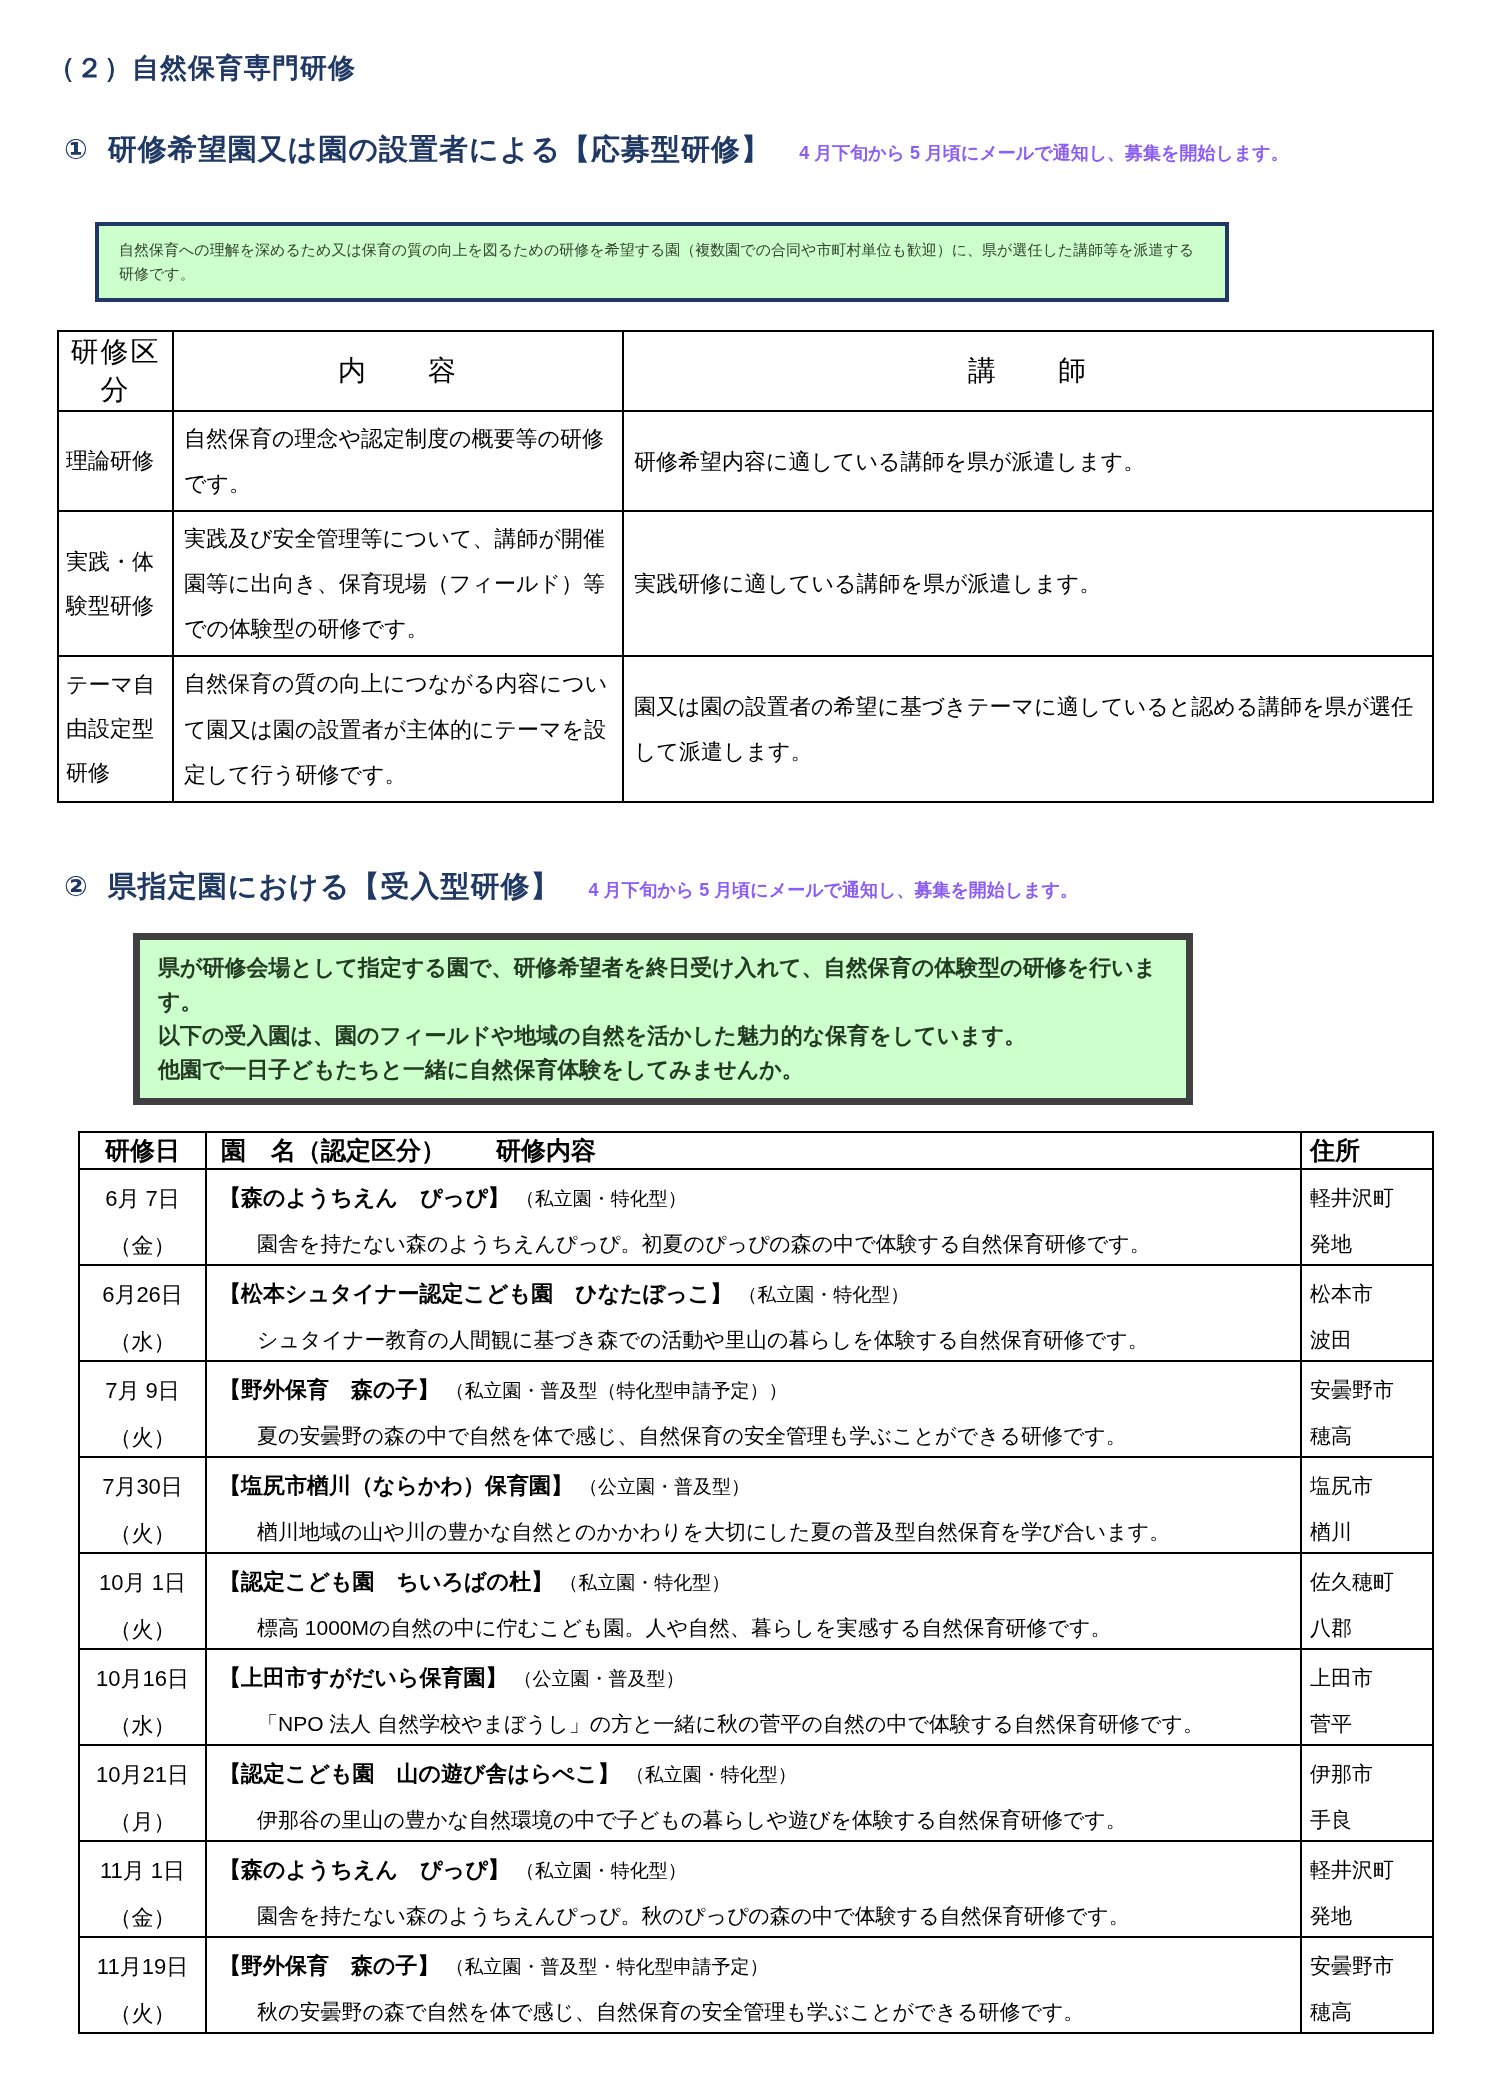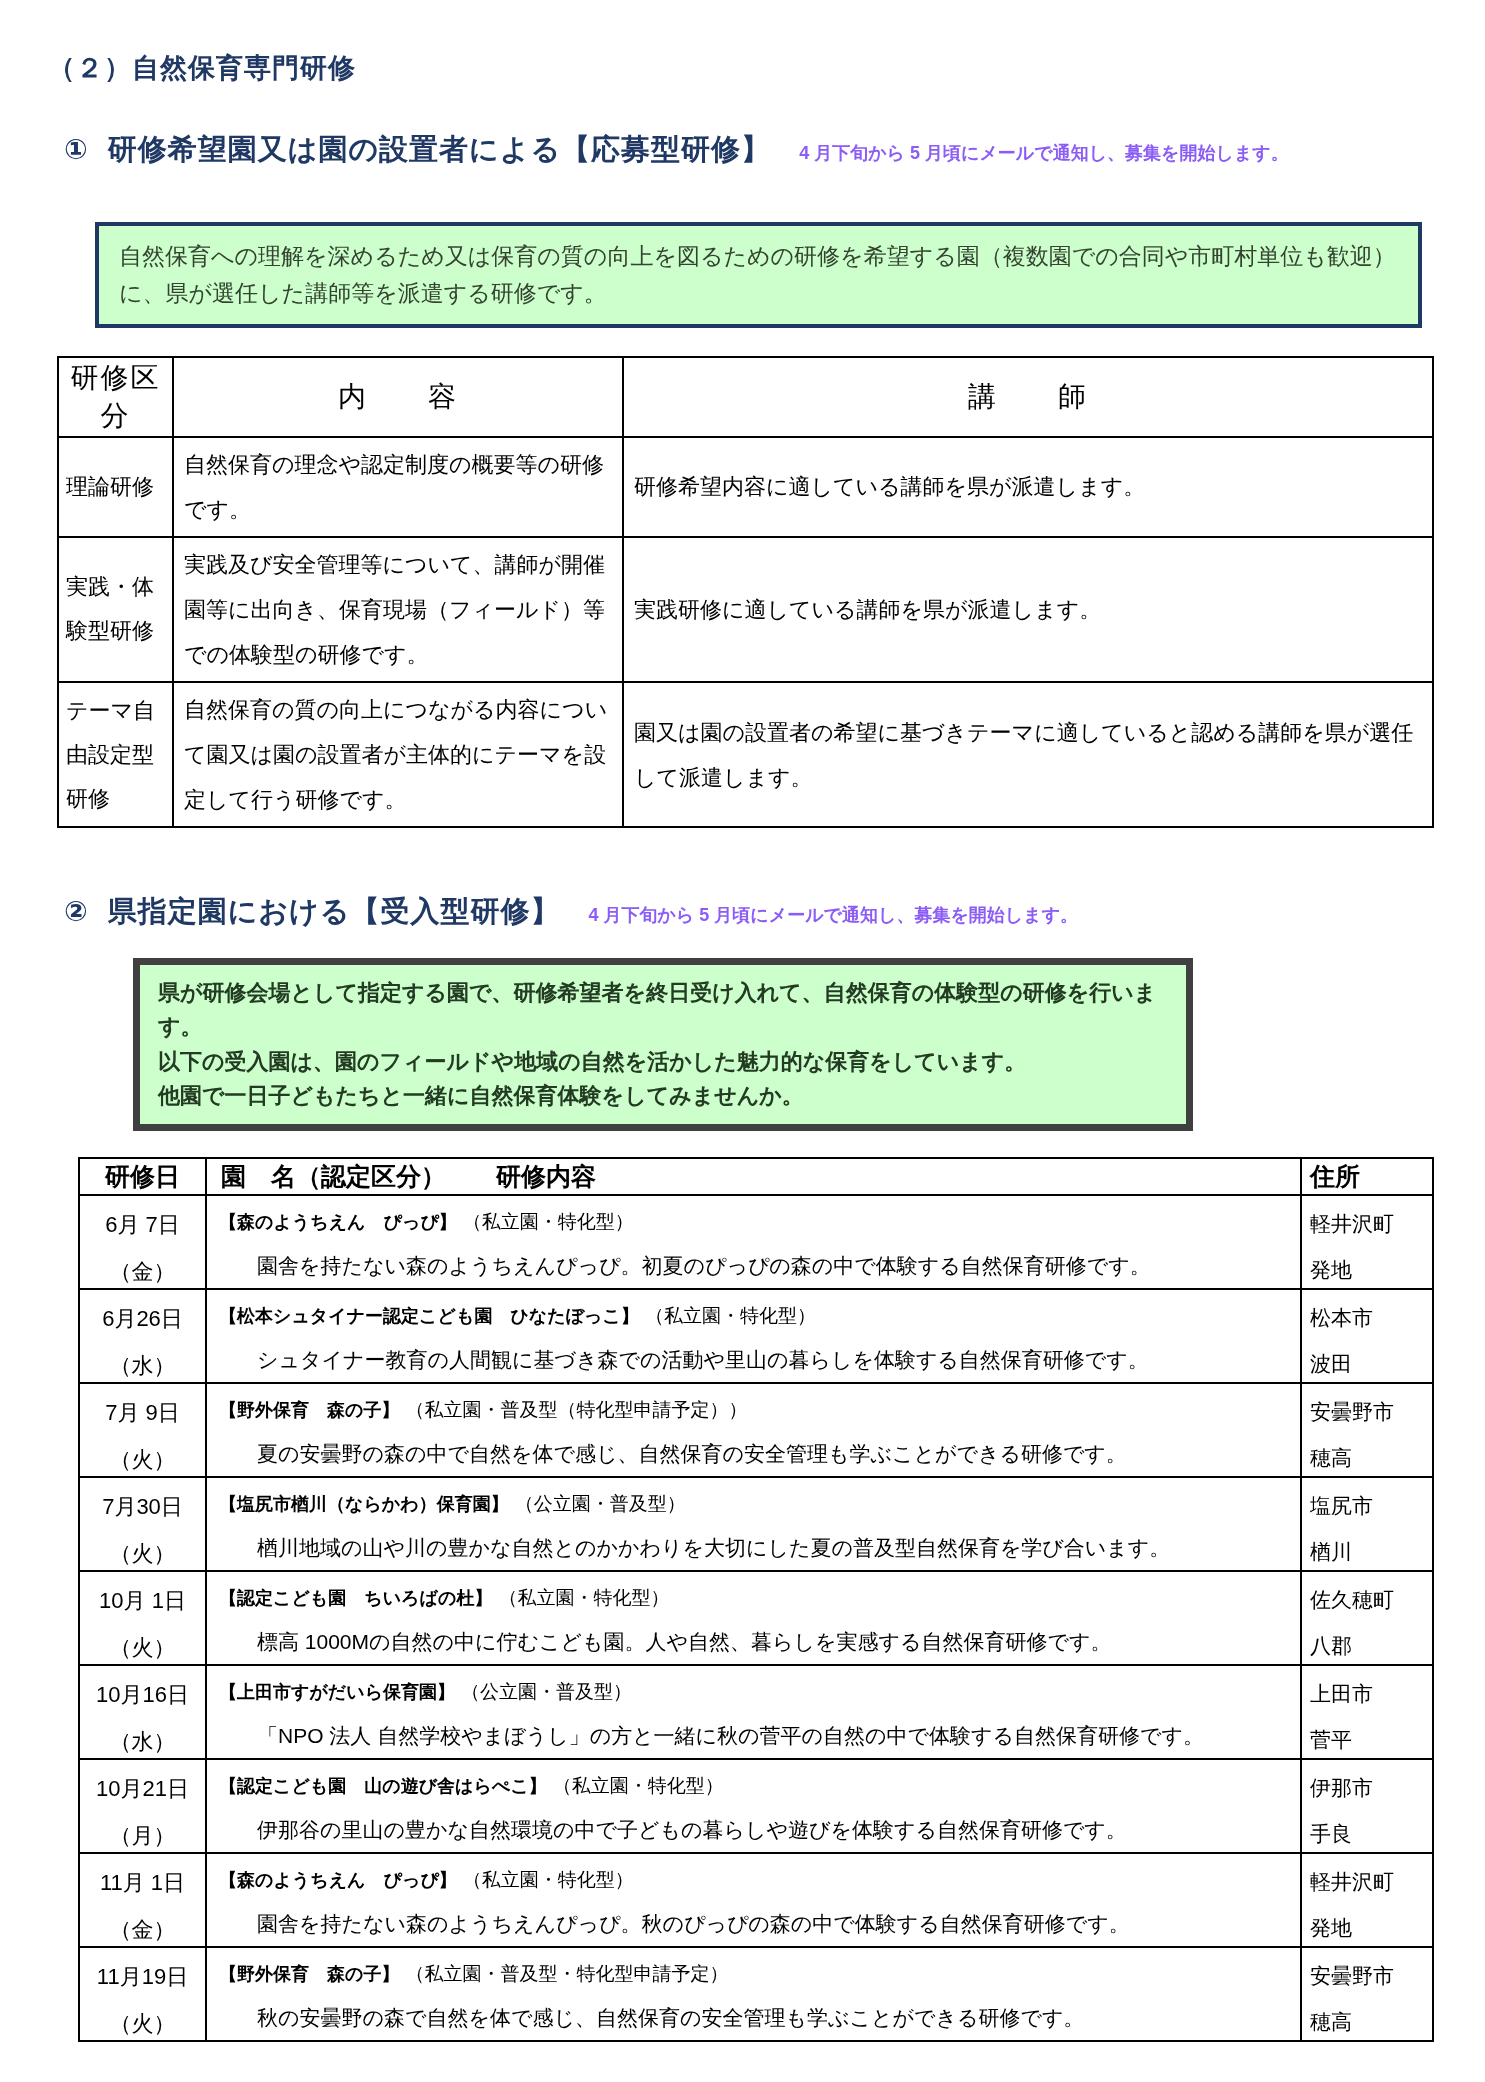--- a/index.html
+++ b/index.html
@@ -22,23 +22,23 @@
   .sec-title{
     font-size:29px;font-weight:bold;color:#1F3864;letter-spacing:1px;
   }
   .sec-notice{
     font-size:18px;font-weight:bold;color:#8b5cf6;margin-left:28px;white-space:nowrap;
   }
   .sec1-head{margin-top:44px;}
   .sec2-head{margin-top:64px;}
   
   .intro-box1{
-    margin:52px 0 0 95px;width:1327px;box-sizing:border-box;
+    margin:52px 0 0 95px;width:1134px;box-sizing:border-box;
     background:#CCFFCC;border:4px solid #1F3864;
-    padding:12px 20px;font-size:23px;line-height:1.6;color:#33432F;
+    padding:12px 20px;font-size:15px;line-height:1.6;color:#33432F;
   }
   .intro-box2{
     margin:26px 0 0 133px;width:1060px;box-sizing:border-box;
     background:#CCFFCC;border:7px solid #404040;
     padding:11px 18px;font-size:22px;line-height:1.55;font-weight:bold;color:#223B22;
   }
   
   .table1{
     margin:28px 0 0 57px;width:1375px;border-collapse:collapse;table-layout:fixed;
   }
@@ -58,21 +58,21 @@
   .table2 col.c1{width:127px;} .table2 col.c2{width:1095px;} .table2 col.c3{width:132px;}
   .table2 th{height:32px;font-size:25px;font-weight:bold;vertical-align:middle;}
   .th-date{text-align:center;}
   .th-garden{text-align:left;padding-left:14px;}
   .th-addr{text-align:left;padding-left:8px;}
   .table2 tbody tr{height:90px;}
   .t2-date{text-align:center;font-size:22px;padding-top:14px;}
   .t2-date .day{margin-top:17px;}
   .t2-content{padding:13px 8px 6px 12px;}
   .t2-line1{white-space:nowrap;}
-  .t2-name{font-size:18px;font-weight:bold;}
+  .t2-name{font-size:22px;font-weight:bold;}
   .t2-type{font-size:19px;margin-left:6px;}
   .t2-desc{font-size:21px;margin-top:17px;padding-left:38px;}
   .t2-addr{font-size:21px;padding:14px 4px 4px 8px;}
   .t2-addr .area{margin-top:18px;}
 </style>
 </head>
 <body>
 
 <div class="page">
 

